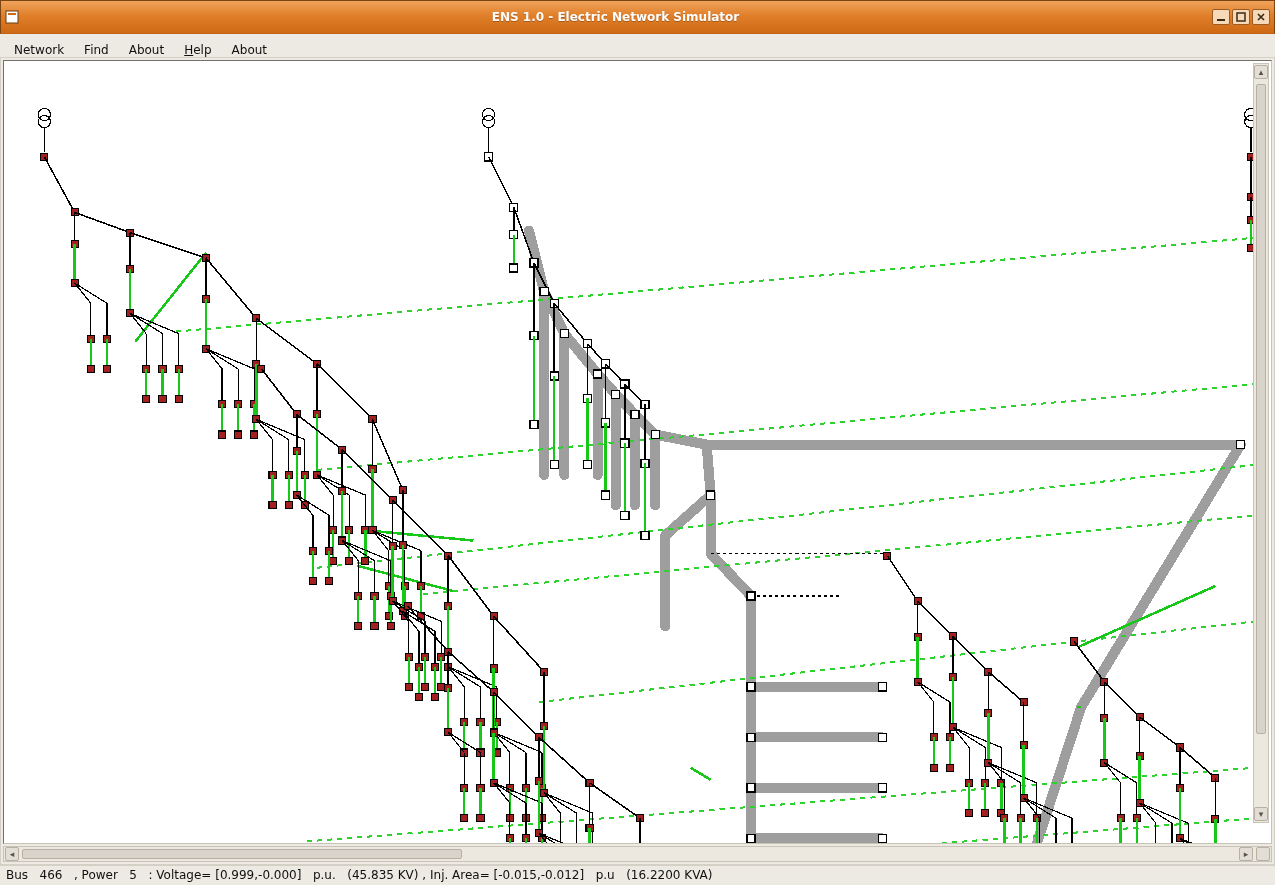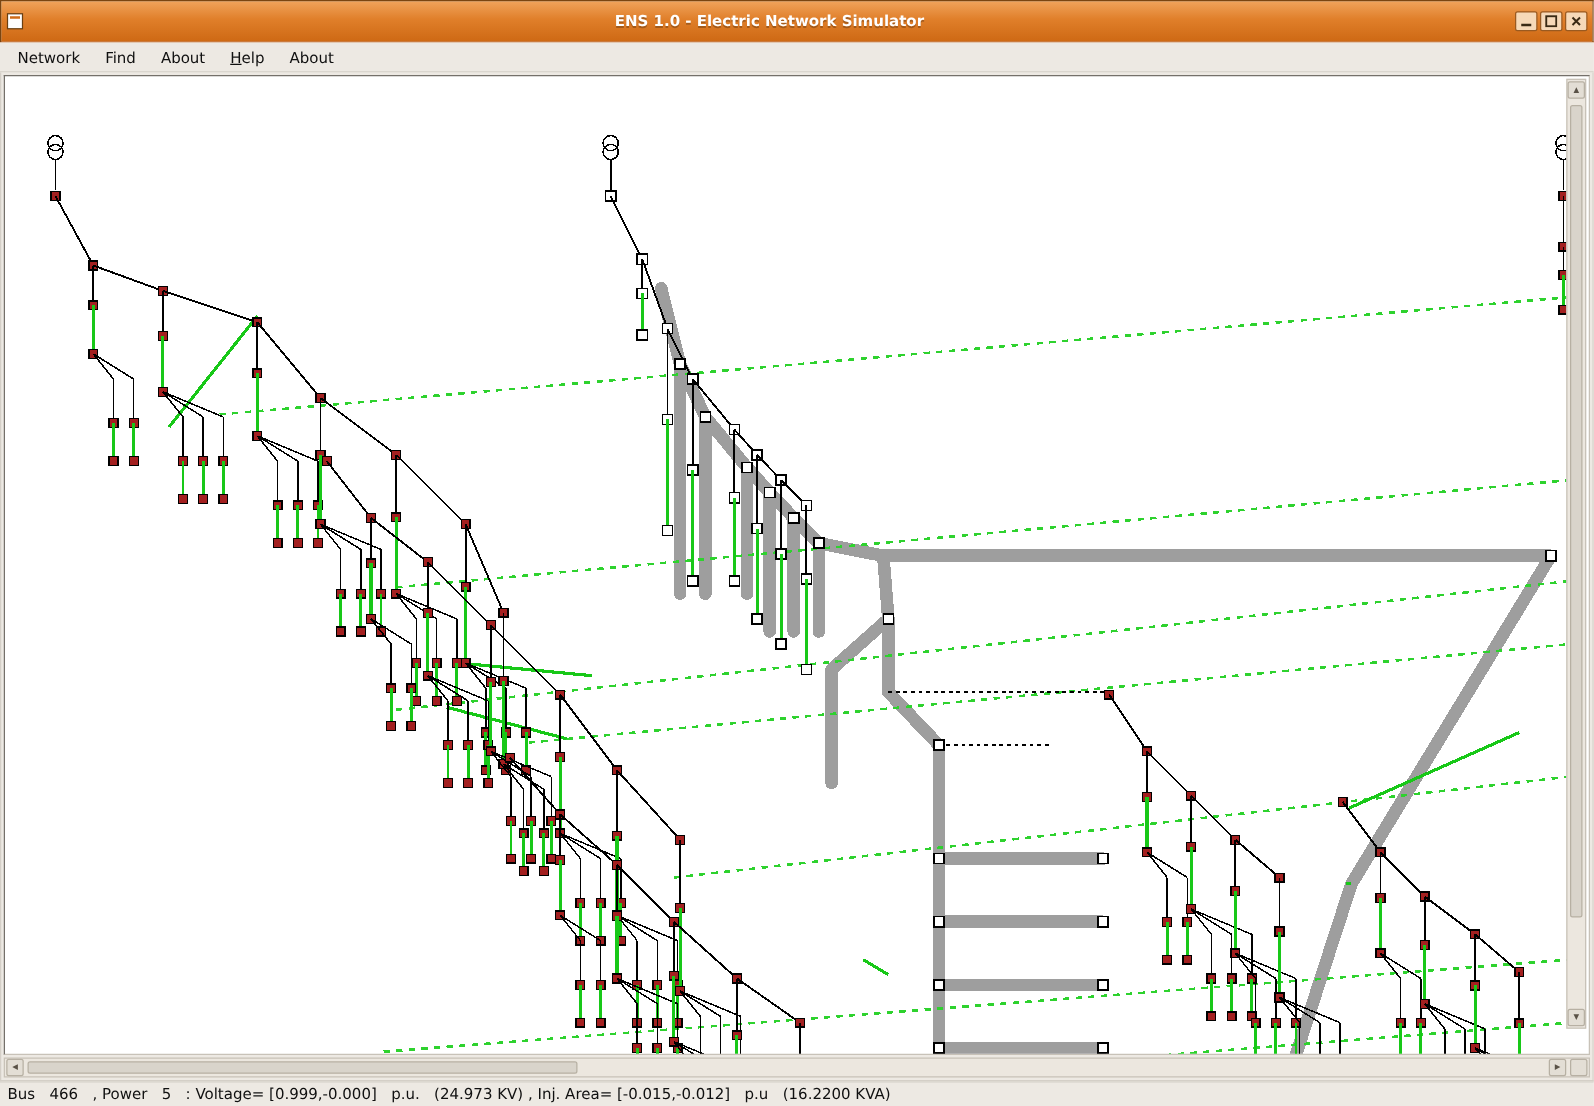--- a/index.html
+++ b/index.html
@@ -45,21 +45,21 @@
     display: inline-flex; align-items: center; justify-content: center;
     color: #3a2a14;
     font-size: 10px;
     line-height: 1;
   }
   .menubar {
     height: 24px;
     background: #ede9e3;
     border-bottom: 1px solid #d4cfc7;
     display: flex;
-    align-items: center;
+    align-items: flex-end;
     padding: 0 4px;
   }
   .menubar .menu-item {
     display: flex; align-items: center;
     padding: 0 10px;
     cursor: default;
   }
   .menubar .menu-item .ul { text-decoration: underline; }
   .workspace {
     flex: 1;
@@ -850,21 +850,21 @@
   <span>&nbsp; , </span>
   <span>Power</span>
   <span>&nbsp;</span>
   <span>5</span>
   <span>&nbsp; : </span>
   <span>Voltage=</span>
   <span>[0.999,-0.000]</span>
   <span>&nbsp;</span>
   <span>p.u.</span>
   <span>&nbsp;</span>
-  <span>(24.973 KV)</span>
+  <span>(45.835 KV)</span>
   <span>, </span>
   <span>Inj. Area=</span>
   <span>[-0.015,-0.012]</span>
   <span>&nbsp;</span>
   <span>p.u</span>
   <span>&nbsp;</span>
   <span>(16.2200 KVA)</span>
 </div>
 
 </body></html>

